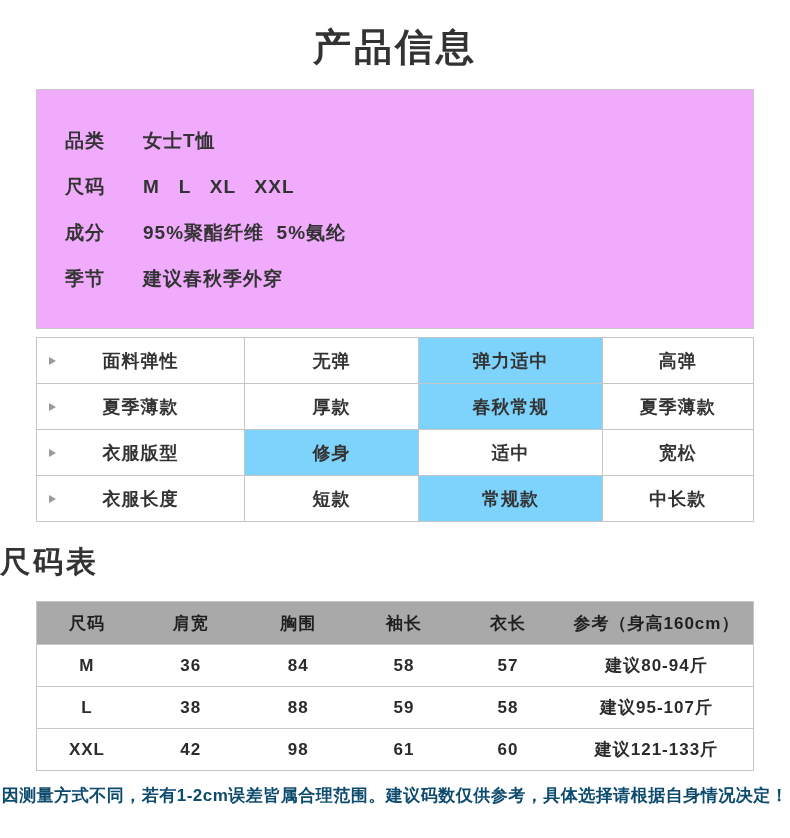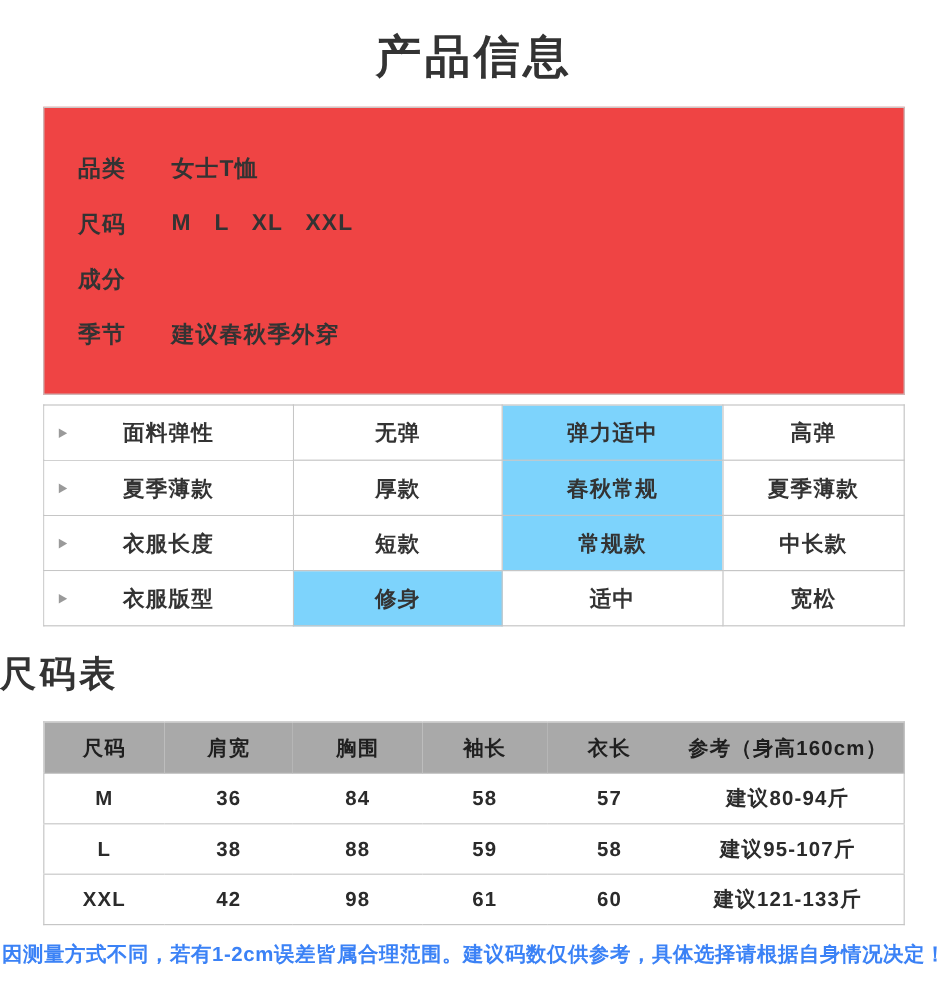--- a/index.html
+++ b/index.html
@@ -26,21 +26,21 @@
     font-size: 30px;
     letter-spacing: 3px;
     color: #333333;
     padding: 20px 0 18px 0;
   }
 
   
   .info-box {
     margin: 0 36px;
     height: 240px;
-    background: #ef4444;
+    background: #f0abfc;
     border: 1px solid #c9c9c9;
     padding: 28px 0 0 28px;
   }
   .info-row {
     height: 46px;
     display: flex;
     align-items: center;
     font-size: 19px;
   }
   .info-label {
@@ -102,41 +102,42 @@
     font-size: 17px;
     border-top: 1px solid #c9c9c9;
     color: #2b2b2b;
     letter-spacing: 1px;
   }
 
   
   .footnote {
     text-align: center;
     font-size: 17px;
-    color: #3b82f6;
+    color: #0c4a6e;
     padding-top: 13px;
     letter-spacing: 0.5px;
   }
 </style>
 </head>
 <body>
 
 <div class="big-title">产品信息</div>
 
 <div class="info-box">
   <div class="info-row">
     <span class="info-label">品类</span>
     <span class="info-value">女士T恤</span>
   </div>
   <div class="info-row">
     <span class="info-label">尺码</span>
     <span class="info-value">M   L   XL   XXL</span>
   </div>
   <div class="info-row">
     <span class="info-label">成分</span>
+    <span class="info-value">95%聚酯纤维  5%氨纶</span>
   </div>
   <div class="info-row">
     <span class="info-label">季节</span>
     <span class="info-value">建议春秋季外穿</span>
   </div>
 </div>
 
 <table class="attr-table">
   <colgroup>
       <col style="width:29%">
@@ -151,30 +152,30 @@
       <td class="hl">弹力适中</td>
       <td>高弹</td>
     </tr>
     <tr>
       <td class="label-cell"><span class="tri"></span><span>夏季薄款</span></td>
       <td>厚款</td>
       <td class="hl">春秋常规</td>
       <td>夏季薄款</td>
     </tr>
     <tr>
+      <td class="label-cell"><span class="tri"></span><span>衣服版型</span></td>
+      <td class="hl">修身</td>
+      <td>适中</td>
+      <td>宽松</td>
+    </tr>
+    <tr>
       <td class="label-cell"><span class="tri"></span><span>衣服长度</span></td>
       <td>短款</td>
       <td class="hl">常规款</td>
       <td>中长款</td>
-    </tr>
-    <tr>
-      <td class="label-cell"><span class="tri"></span><span>衣服版型</span></td>
-      <td class="hl">修身</td>
-      <td>适中</td>
-      <td>宽松</td>
     </tr>
   </tbody>
 </table>
 
 <div class="size-title">尺码表</div>
 
 <table class="size-table">
   <colgroup>
       <col style="width:14%">
       <col style="width:15%">

